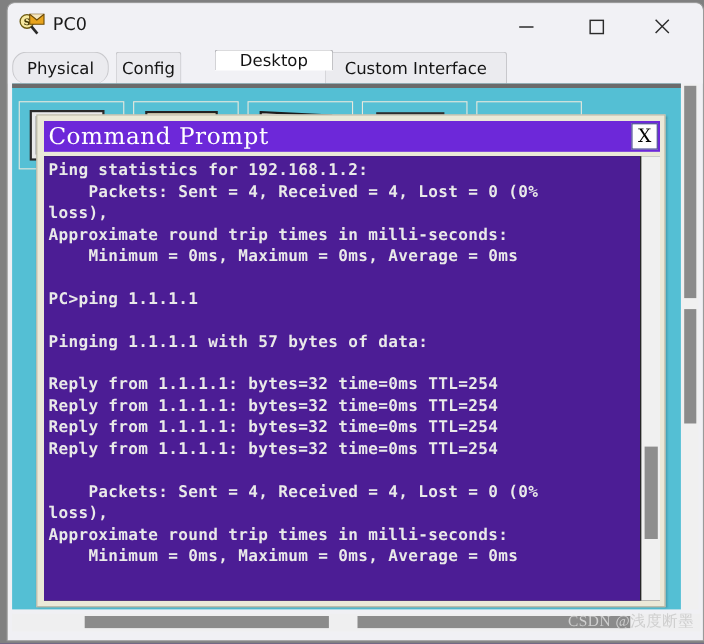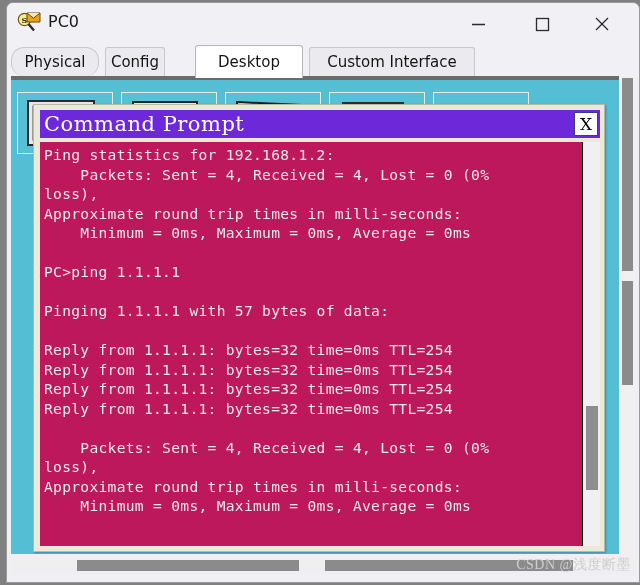--- a/index.html
+++ b/index.html
@@ -64,28 +64,28 @@
     background: #ebebef;
     border: 1px solid #c8c8cc;
     border-bottom: none;
     border-top-left-radius: 3px;
     border-top-right-radius: 3px;
     cursor: default;
     white-space: nowrap;
   }
   .tab.active {
     background: #ffffff;
-    top: 0px; height: 33px;
+    top: 0px; height: 19px;
     border-color: #b6b6ba;
     z-index: 3;
   }
   #tab-physical { left: 4px;   width: 88px; border-radius: 13px; }
   #tab-config   { left: 98px;  width: 60px; }
   #tab-desktop  { left: 188px; width: 108px; }
-  #tab-custom   { left: 302px; width: 166px; }
+  #tab-custom   { left: 288px; width: 166px; }
 
   
   #desktop-panel {
     position: absolute; left: 4px; top: 73px;
     width: 608px; height: 478px;
     background: #54bfd4;
     border-top: 4px solid #6b6b6b;
     overflow: hidden;
   }
   
@@ -134,21 +134,22 @@
   #terminal-wrap {
     position: absolute; left: 6px; top: 37px;
     width: 560px; height: 404px;
     background: #000000;
     display: flex;
   }
   #terminal {
     flex: 1 1 auto;
     padding: 3px 0 0 4px;
     overflow: hidden;
-    background: #be185d;
+    background: #4c1d95;
+    font-weight: bold;
   }
   #terminal .line {
     color: #e9e9e9;
     font-family: "DejaVu Sans Mono", monospace;
     font-size: 14.6px;
     line-height: 19.5px;
     white-space: pre;
     letter-spacing: .3px;
     height: 19.5px;
   }

